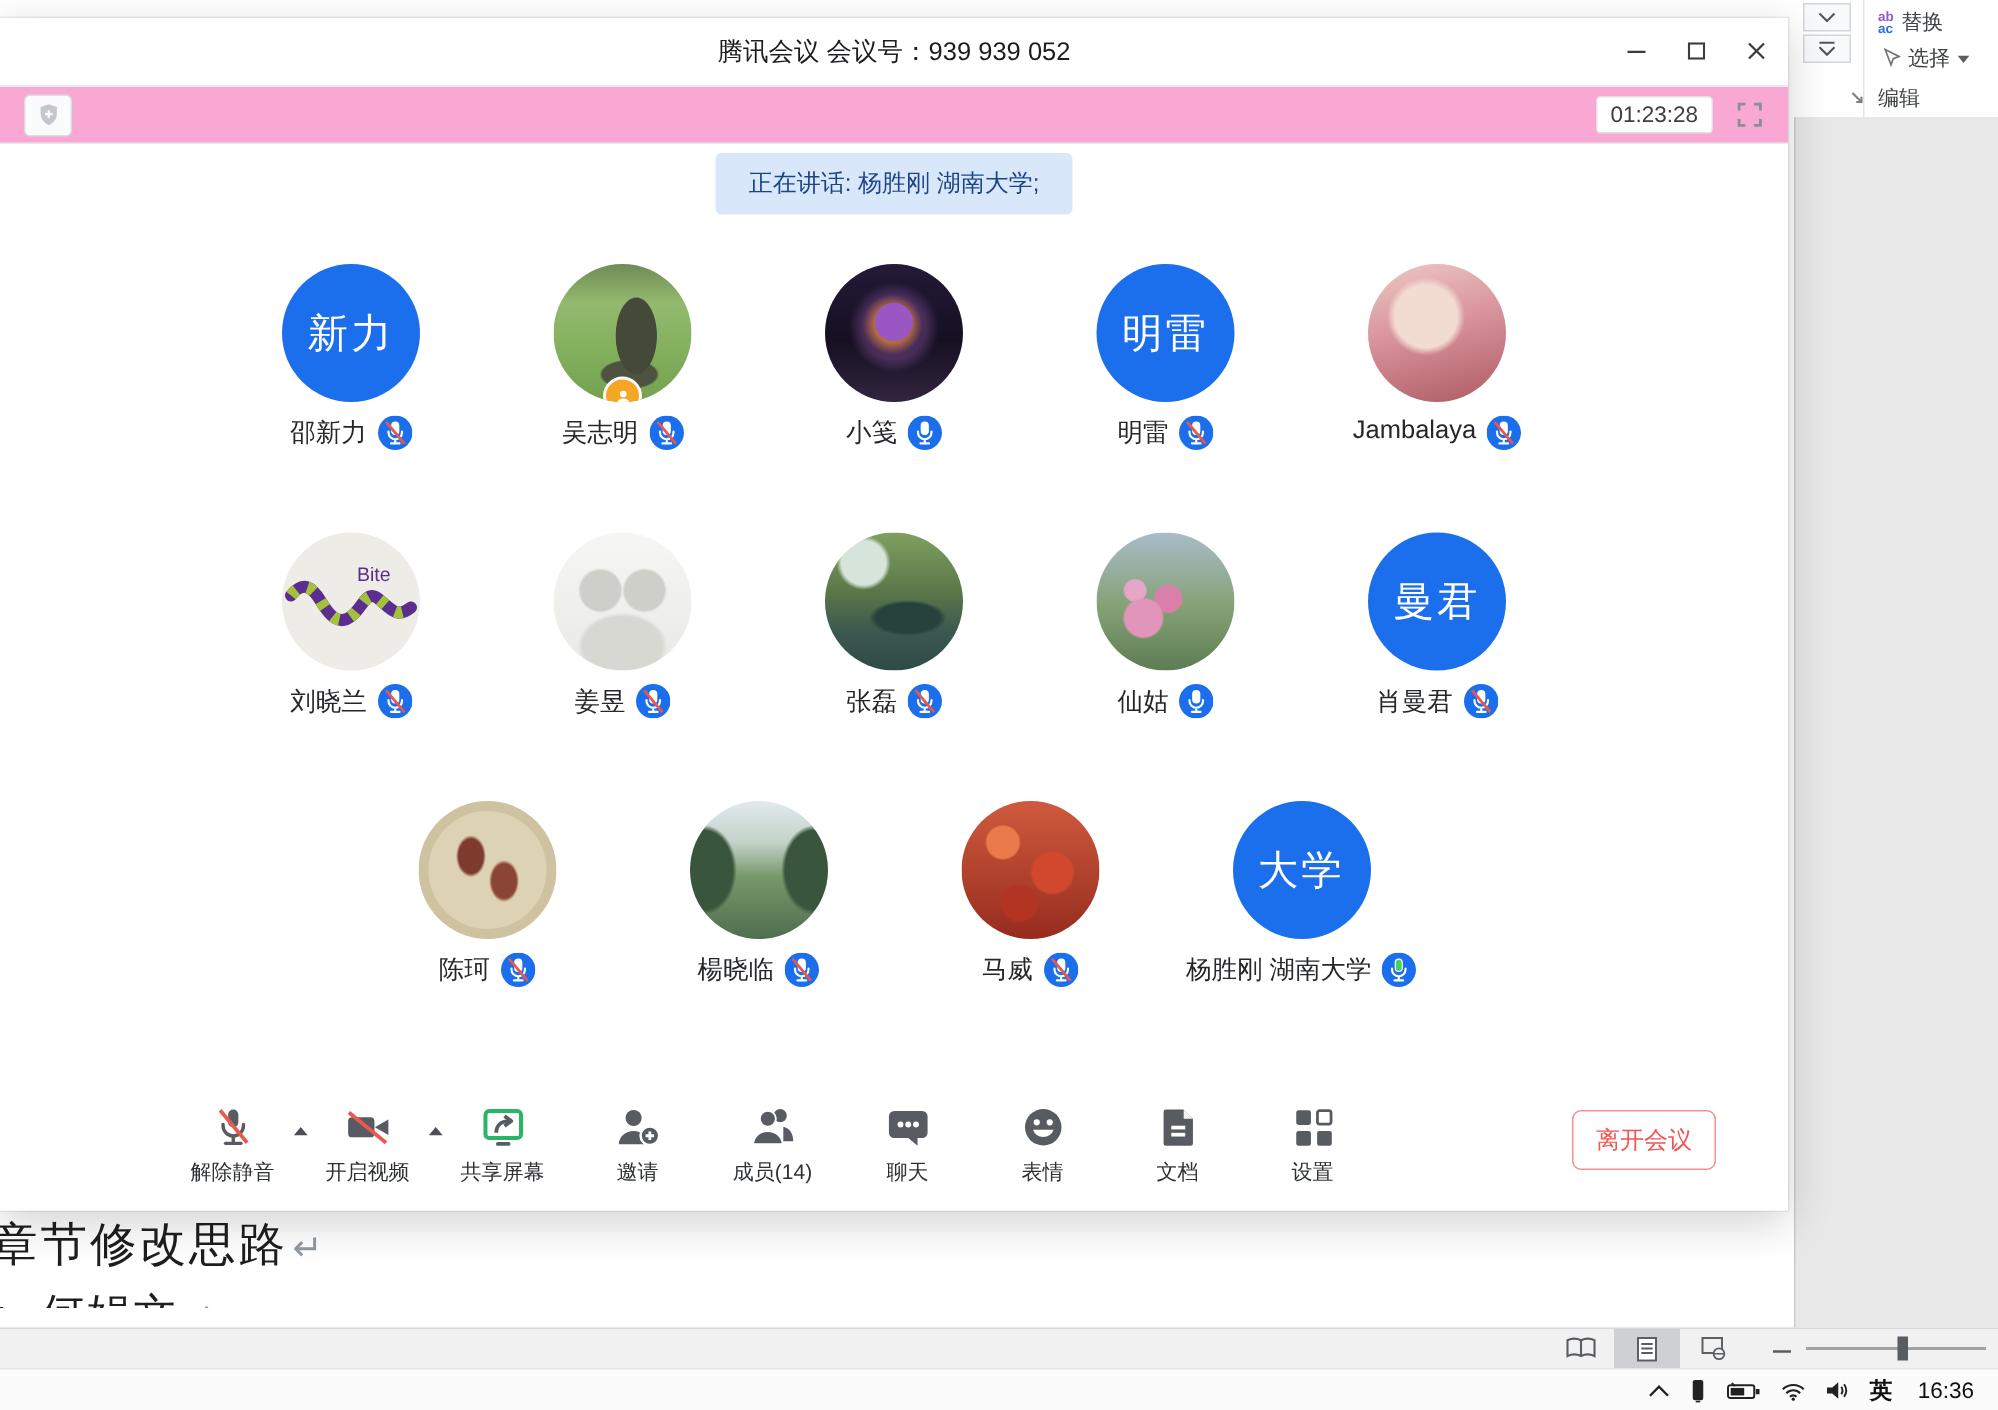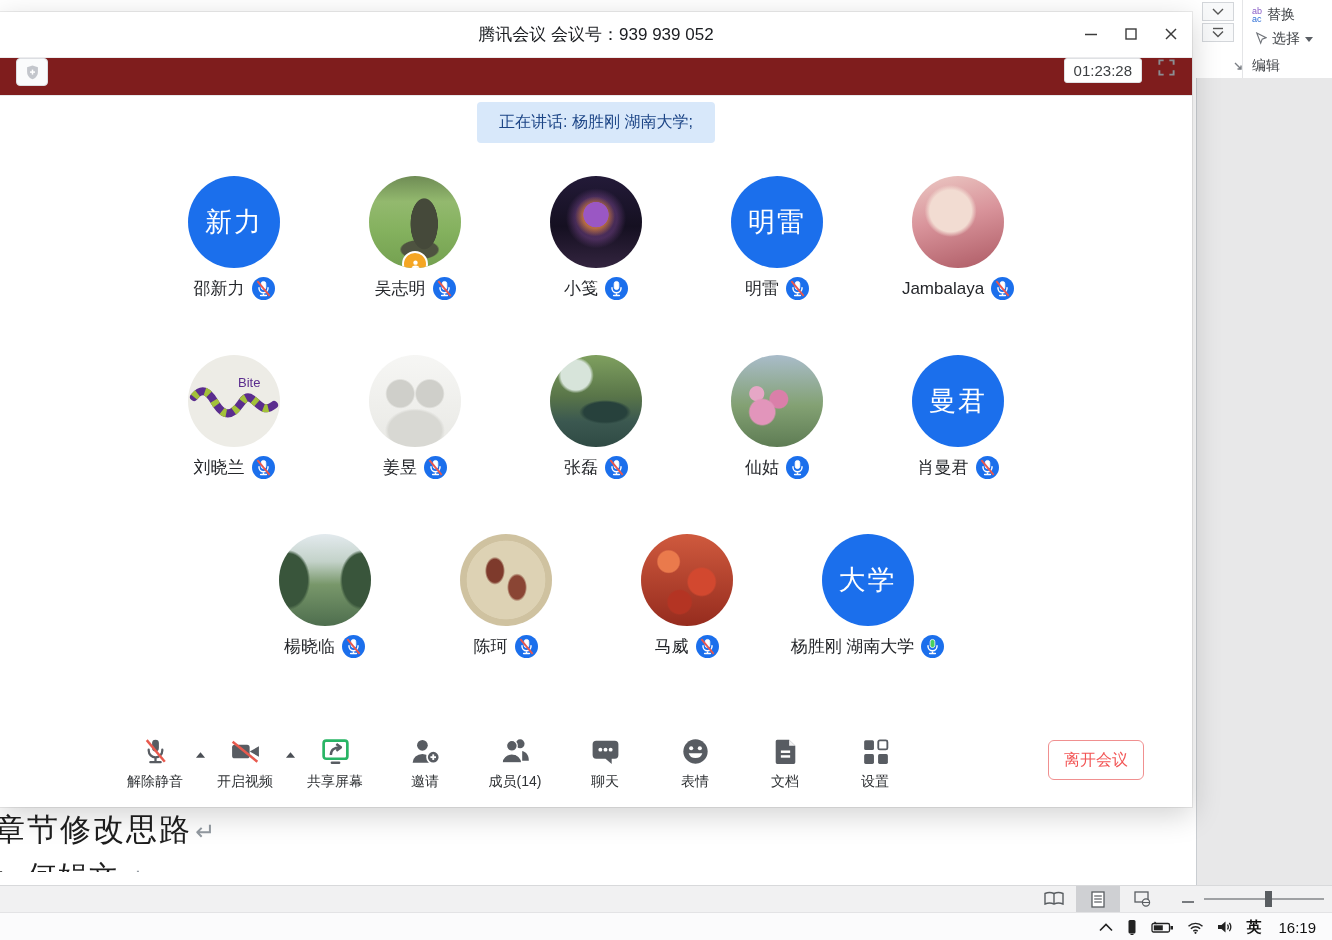--- a/index.html
+++ b/index.html
@@ -9,21 +9,21 @@
   
   .ribbon-frag{position:absolute;left:1196px;top:0;width:136px;height:78px;background:#fff;
                border-bottom:1px solid #d9dbdd;z-index:1}
   .gal-col{position:absolute;left:6px;top:2px;display:flex;flex-direction:column;gap:2px}
   .gal-btn{width:30px;height:17px;border:1px solid #d3d6da;background:#f8f9fa;display:flex;
            align-items:center;justify-content:center;flex-direction:column}
   .vsep{position:absolute;left:46px;top:0;bottom:0;width:1px;background:#e4e5e7}
   .ribbon-btn{position:absolute;display:flex;align-items:center;gap:5px;font-size:14px;color:#3f4246}
   .rb-replace{left:56px;top:6px}
   .rb-select{left:58px;top:30px}
-  .ab-icon{display:flex;flex-direction:column;font-size:9px;line-height:8px;font-weight:normal}
+  .ab-icon{display:flex;flex-direction:column;font-size:9px;line-height:8px;font-weight:bold}
   .ab-top{color:#8a5fc8}.ab-bottom{color:#2f6fd6}
   .launcher{position:absolute;left:36px;top:58px}
   .edit-label{position:absolute;left:56px;top:57px;width:76px;font-size:14px;color:#3f4246}
   .word-gray{position:absolute;left:1196px;top:78px;width:136px;height:807px;background:#e8e8e9;
              border-left:1px solid #c9cdd1;z-index:1}
   .word-doc{position:absolute;left:0;top:795px;width:1196px;height:77px;background:#fff;overflow:hidden;z-index:1}
   .doc-line1{position:absolute;left:-6px;top:14px;font-size:31px;color:#1e1e1e;letter-spacing:2px;white-space:nowrap}
   .doc-line2{position:absolute;left:-14px;top:62px;font-size:29px;color:#1e1e1e;letter-spacing:2px;white-space:nowrap}
   .pmark{color:#939aa1;font-size:24px;margin-left:3px}
   .word-statusbar{position:absolute;left:0;top:885px;width:1332px;height:27px;background:#f1f1f2;
@@ -40,39 +40,39 @@
   .lang{font-size:15px;color:#111;font-weight:bold}
   .clock{font-size:15px;color:#111;margin-left:4px}
 
   
   .meeting-window{position:absolute;left:0;top:12px;width:1192px;height:795px;background:#fff;z-index:2;
                   box-shadow:0 0 0 1px rgba(0,0,0,.07),0 8px 28px rgba(0,0,0,.18)}
   .titlebar{position:relative;height:45px;display:flex;align-items:center;justify-content:center}
   .mtitle{font-size:17px;color:#1b1d21}
   .win-controls{position:absolute;right:4px;top:8px;display:flex;gap:6px}
   .win-btn{width:34px;height:28px;display:flex;align-items:center;justify-content:center}
-  .infobar{height:37px;background:#7f1d1d;border-top:1px solid #ececee;border-bottom:1px solid #e7e8ea;
-           display:flex;align-items:flex-start;padding:0 16px}
+  .infobar{height:37px;background:#f9a8d4;border-top:1px solid #ececee;border-bottom:1px solid #e7e8ea;
+           display:flex;align-items:center;padding:0 16px}
   .shield-btn{width:30px;height:26px;border:1px solid #dcdee2;border-radius:4px;background:#fafbfc;
               display:flex;align-items:center;justify-content:center}
   .timer{margin-left:auto;background:#fff;border:1px solid #dfe1e4;border-radius:3px;height:23px;
          padding:0 9px;font-size:15px;color:#3d4043;display:flex;align-items:center}
   .fullscreen-btn{margin-left:15px;display:flex;align-items:center}
 
   .banner-wrap{display:flex;justify-content:center;margin-top:6px}
   .banner{background:#d8e8fa;color:#1c4586;font-size:16px;padding:10px 22px;border-radius:4px}
 
   .grid{width:905px;margin:33px auto 0}
   .prow{display:flex;justify-content:center;margin-bottom:55px}
   .cell{width:181px;display:flex;flex-direction:column;align-items:center}
   .avatar{width:92px;height:92px;border-radius:50%;position:relative;flex:none}
   .avatar.photo{overflow:hidden}
   .avatar.text{background:#1b6fec;display:flex;align-items:center;justify-content:center}
   .initials{color:#fff;font-size:27px;letter-spacing:2px}
-  .pname{margin-top:9px;display:flex;align-items:center;font-size:17px;color:#25272b;white-space:nowrap}
+  .pname{margin-top:9px;display:flex;font-size:17px;color:#25272b;white-space:nowrap}
   .mic{width:23px;height:23px;margin-left:7px;--slash-op:0;--body-fill:#fff;flex:none}
   .mic[data-mic="muted"]{--slash-op:1}
   .mic[data-mic="speaking"]{--body-fill:#49d05e}
   .guest-badge{position:absolute;left:50%;transform:translateX(-50%);bottom:-9px;width:22px;height:22px;
                border-radius:50%;background:#f5a623;border:2px solid #fff;display:flex;align-items:center;justify-content:center}
   .snake-art{width:100%;height:100%}
 
   
   .avatar[data-style="grass"]{background:
     radial-gradient(ellipse 14px 26px at 60% 52%,#45493a 96%,transparent),
@@ -244,21 +244,21 @@
           <path d="M3.9 7.8 a6.3 6.3 0 0 1 9.2 0" fill="none" stroke="#222" stroke-width="1.4"></path>
           <path d="M6.3 10.2 a3 3 0 0 1 4.4 0" fill="none" stroke="#222" stroke-width="1.4"></path>
           <circle cx="8.5" cy="11.8" r="1.1" fill="#222"></circle>
         </svg>
       <svg width="16" height="14" viewBox="0 0 16 14">
           <polygon points="1,5 4.5,5 8.5,1.5 8.5,12.5 4.5,9 1,9" fill="#222"></polygon>
           <path d="M10.5 4.5 a4.5 4.5 0 0 1 0 5" fill="none" stroke="#222" stroke-width="1.3"></path>
           <path d="M12.4 2.8 a7.5 7.5 0 0 1 0 8.4" fill="none" stroke="#222" stroke-width="1.3"></path>
         </svg>
       <span class="lang">英</span>
-      <span class="clock">16:19</span>
+      <span class="clock">16:36</span>
     </div>
   </div>
 
   <div class="meeting-window">
 
     <div class="titlebar">
       <span class="mtitle">腾讯会议 会议号：939 939 052</span>
       <div class="win-controls">
         <div class="win-btn">
           <svg width="20" height="20" viewBox="0 0 20 20">
@@ -411,32 +411,32 @@
               <span>肖曼君</span>
               <svg class="mic" data-mic="muted">
                 <use href="#mic-sym"></use>
               </svg>
             </div>
         </div>
       </div>
 
       <div class="prow">
         <div class="cell">
+          <div class="avatar photo" data-style="seal"></div>
+          <div class="pname">
+              <span>陈珂</span>
+              <svg class="mic" data-mic="muted">
+                <use href="#mic-sym"></use>
+              </svg>
+            </div>
+        </div>
+        <div class="cell">
           <div class="avatar photo" data-style="mountain"></div>
           <div class="pname">
               <span>楊晓临</span>
-              <svg class="mic" data-mic="muted">
-                <use href="#mic-sym"></use>
-              </svg>
-            </div>
-        </div>
-        <div class="cell">
-          <div class="avatar photo" data-style="seal"></div>
-          <div class="pname">
-              <span>陈珂</span>
               <svg class="mic" data-mic="muted">
                 <use href="#mic-sym"></use>
               </svg>
             </div>
         </div>
         <div class="cell">
           <div class="avatar photo" data-style="maple"></div>
           <div class="pname">
               <span>马威</span>
               <svg class="mic" data-mic="muted">

